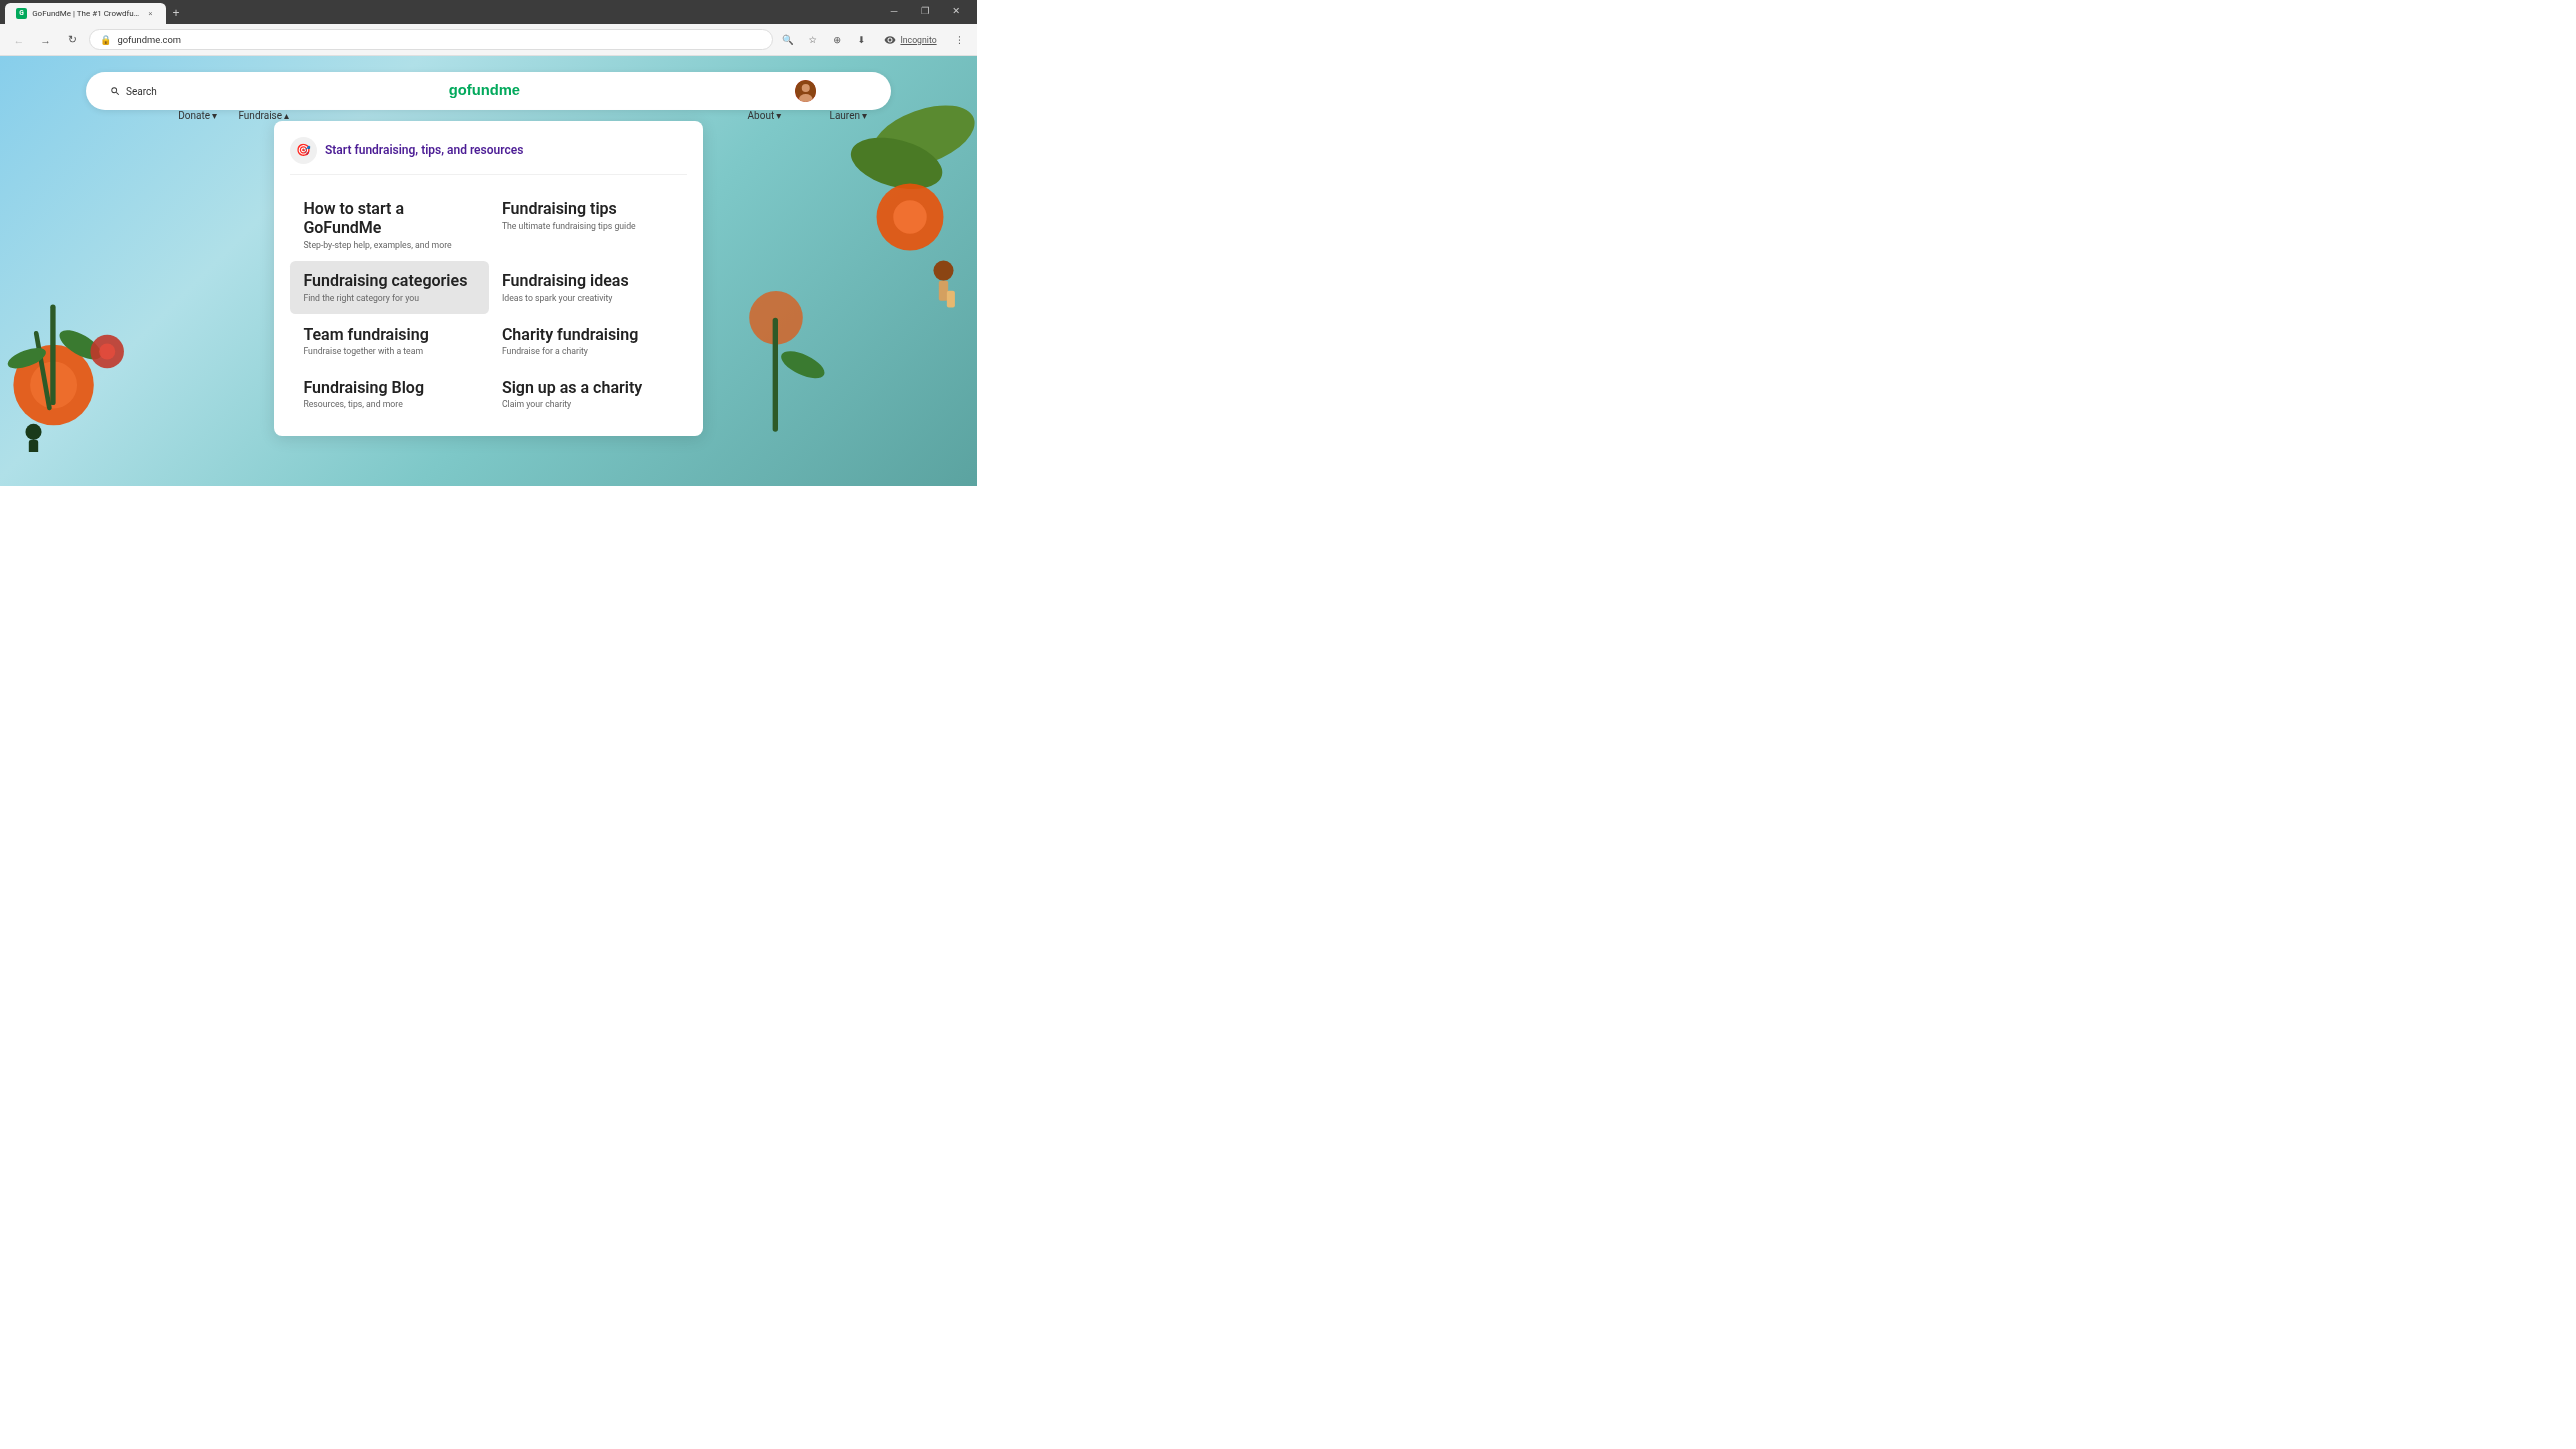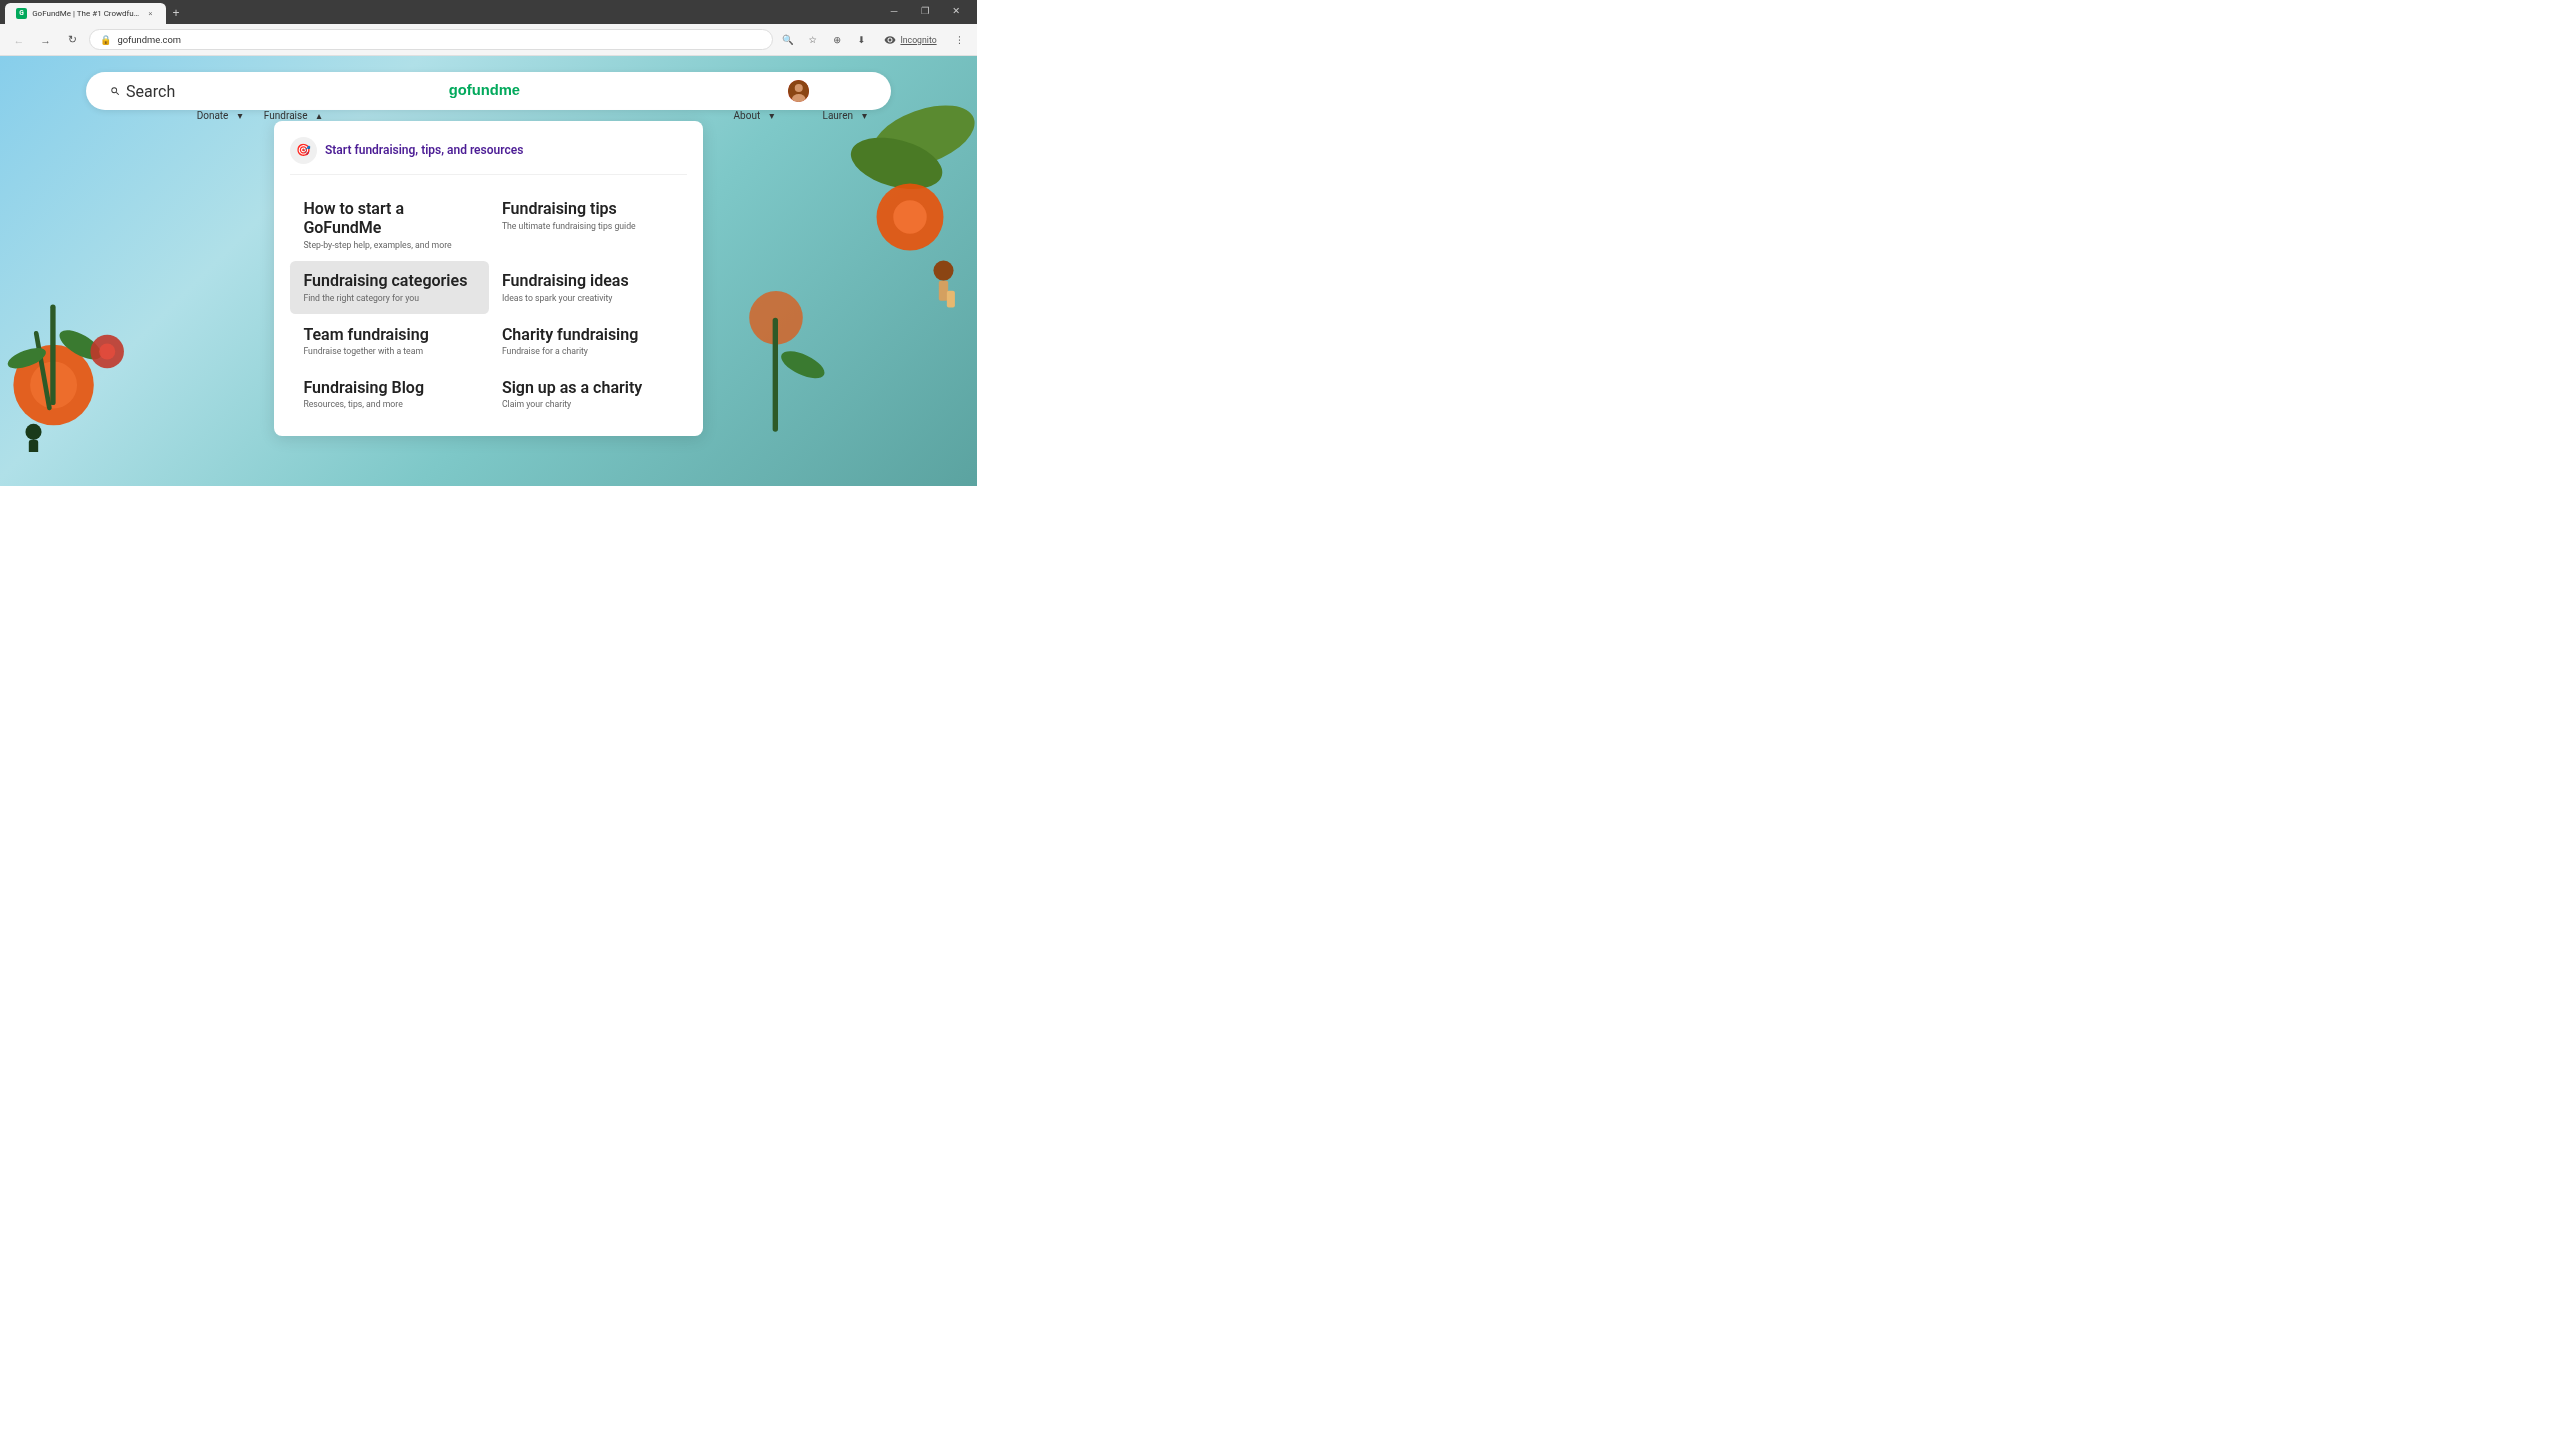--- a/index.html
+++ b/index.html
@@ -213,30 +213,30 @@
       display: flex;
       align-items: center;
       gap: 5.4px;
     }
 
     .nav-search {
       display: flex;
       align-items: center;
       gap: 5.4px;
       color: #333;
-      font-size: 16px;
+      font-size: 10px;
       cursor: pointer;
       padding: 5.4px 8px;
       border-radius: 13.4px;
     }
 
     .nav-item {
       display: flex;
       align-items: center;
-      gap: 9px;
+      gap: 2px;
       color: #333;
       font-size: 10px;
       cursor: pointer;
       padding: 5.4px 8px;
       border-radius: 13.4px;
       margin-top: 48px;
     }
 
     .nav-logo {
       position: absolute;

